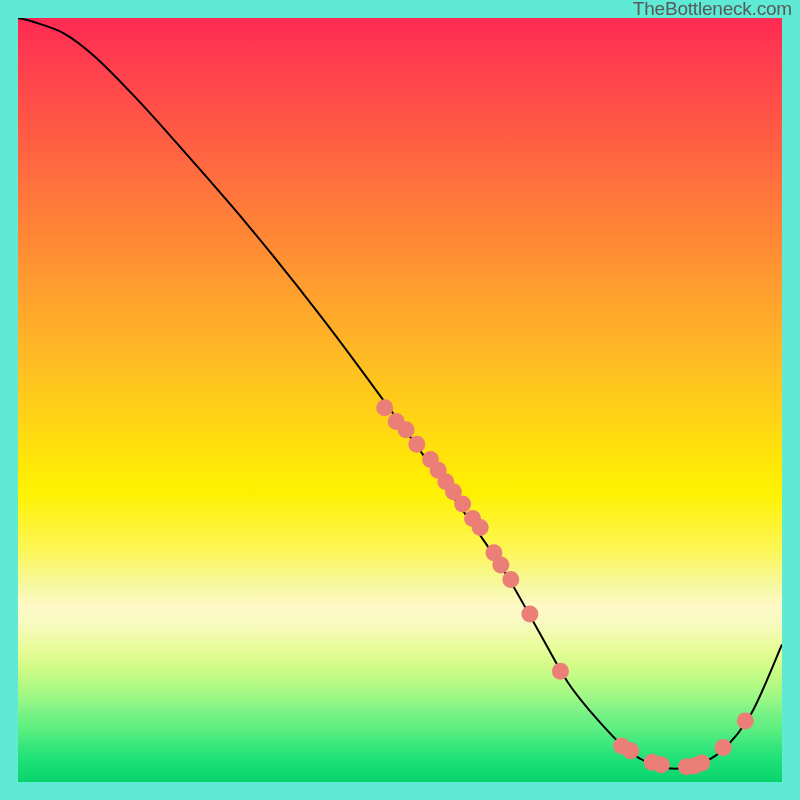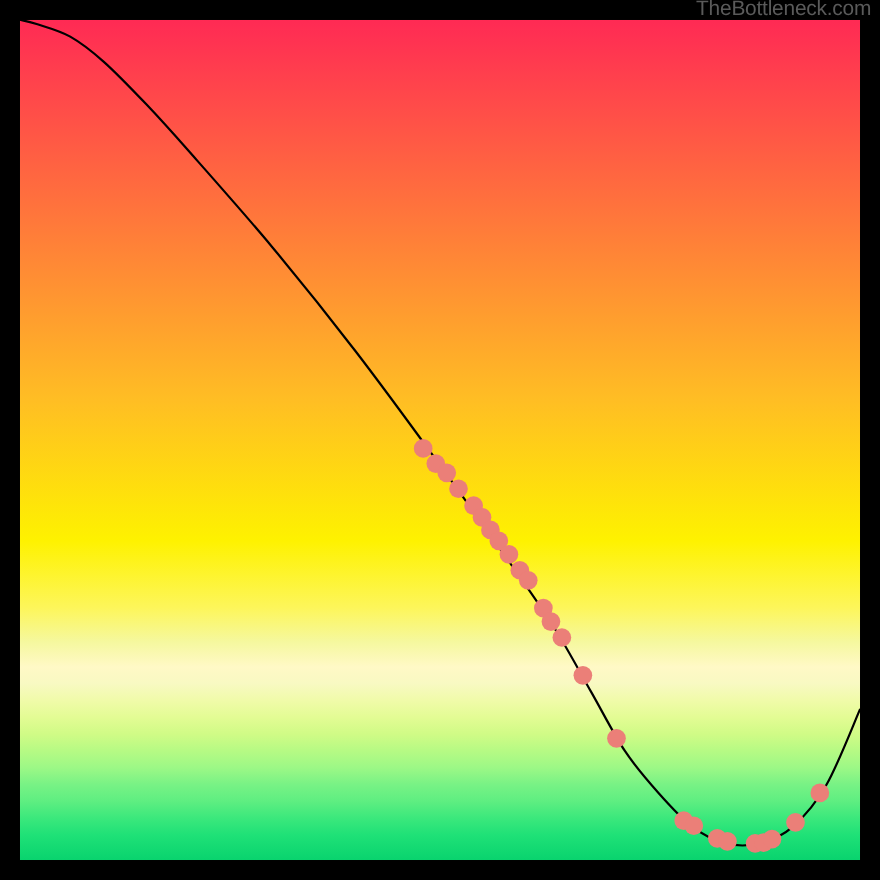--- a/index.html
+++ b/index.html
@@ -7,21 +7,21 @@
     padding: 0;
     width: 800px;
     height: 800px;
     background: #ffffff;
     font-family: Arial, Helvetica, sans-serif;
   }
   .chart-container {
     position: relative;
     width: 800px;
     height: 800px;
-    background: #000000;
+    background: #5eead4;
   }
   .plot-area {
     position: absolute;
     left: 18px;
     top: 18px;
     width: 764px;
     height: 764px;
     overflow: hidden;
   }
   .curve-svg {

